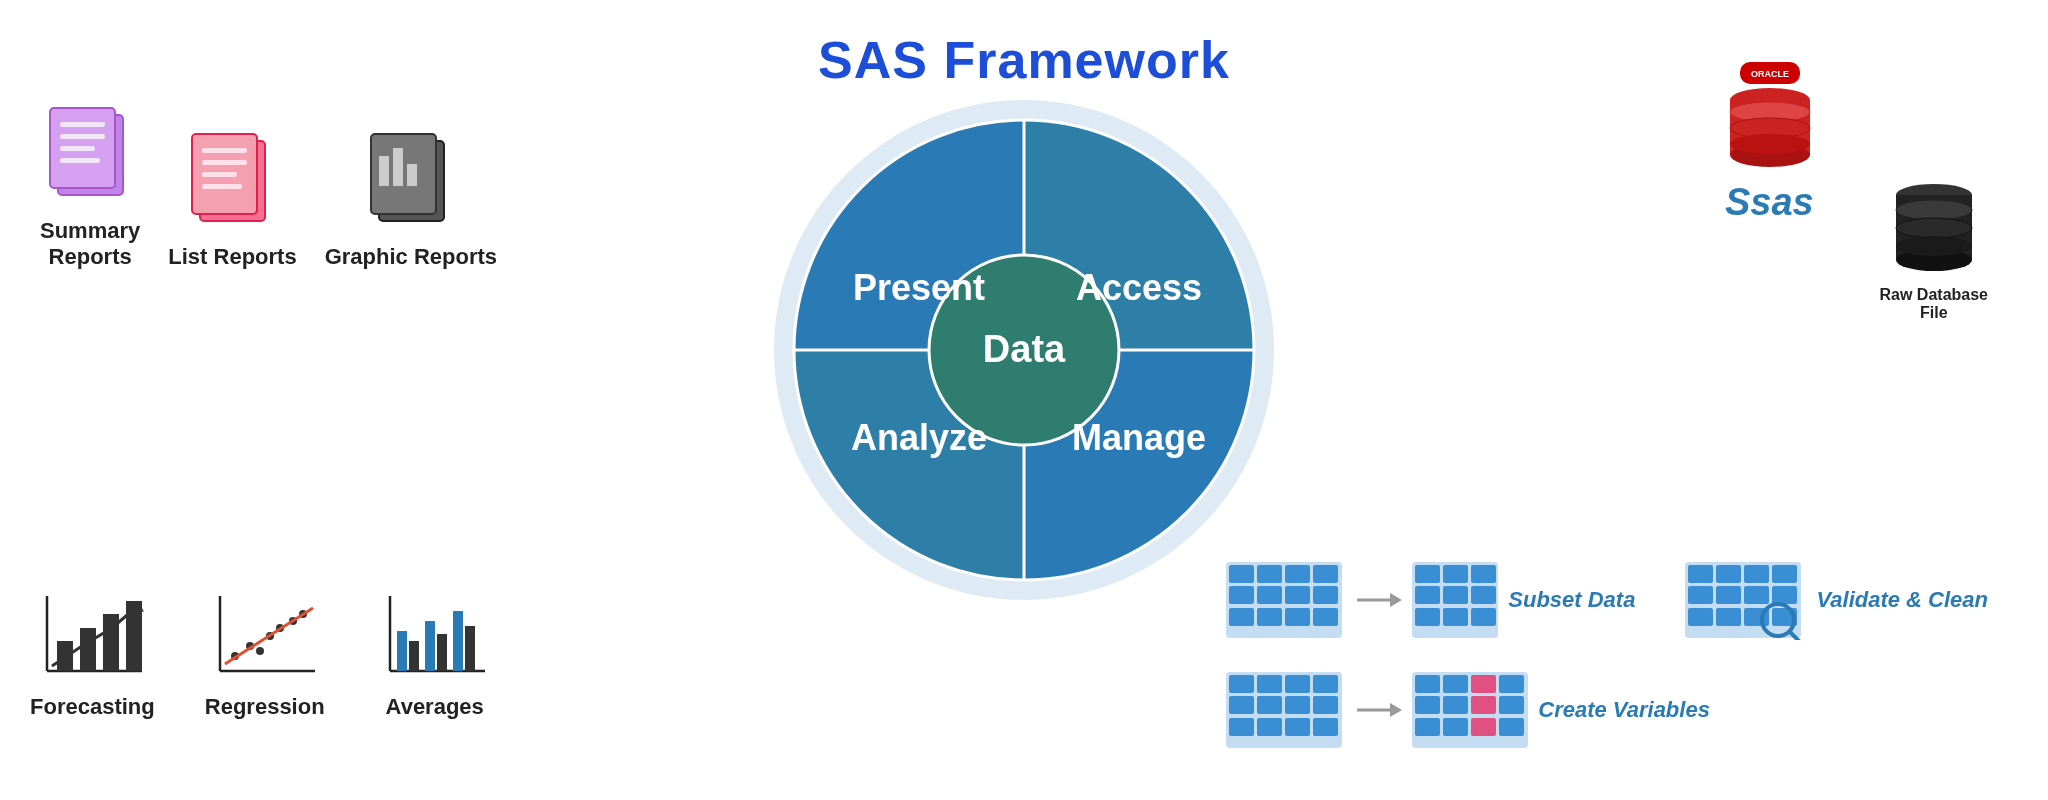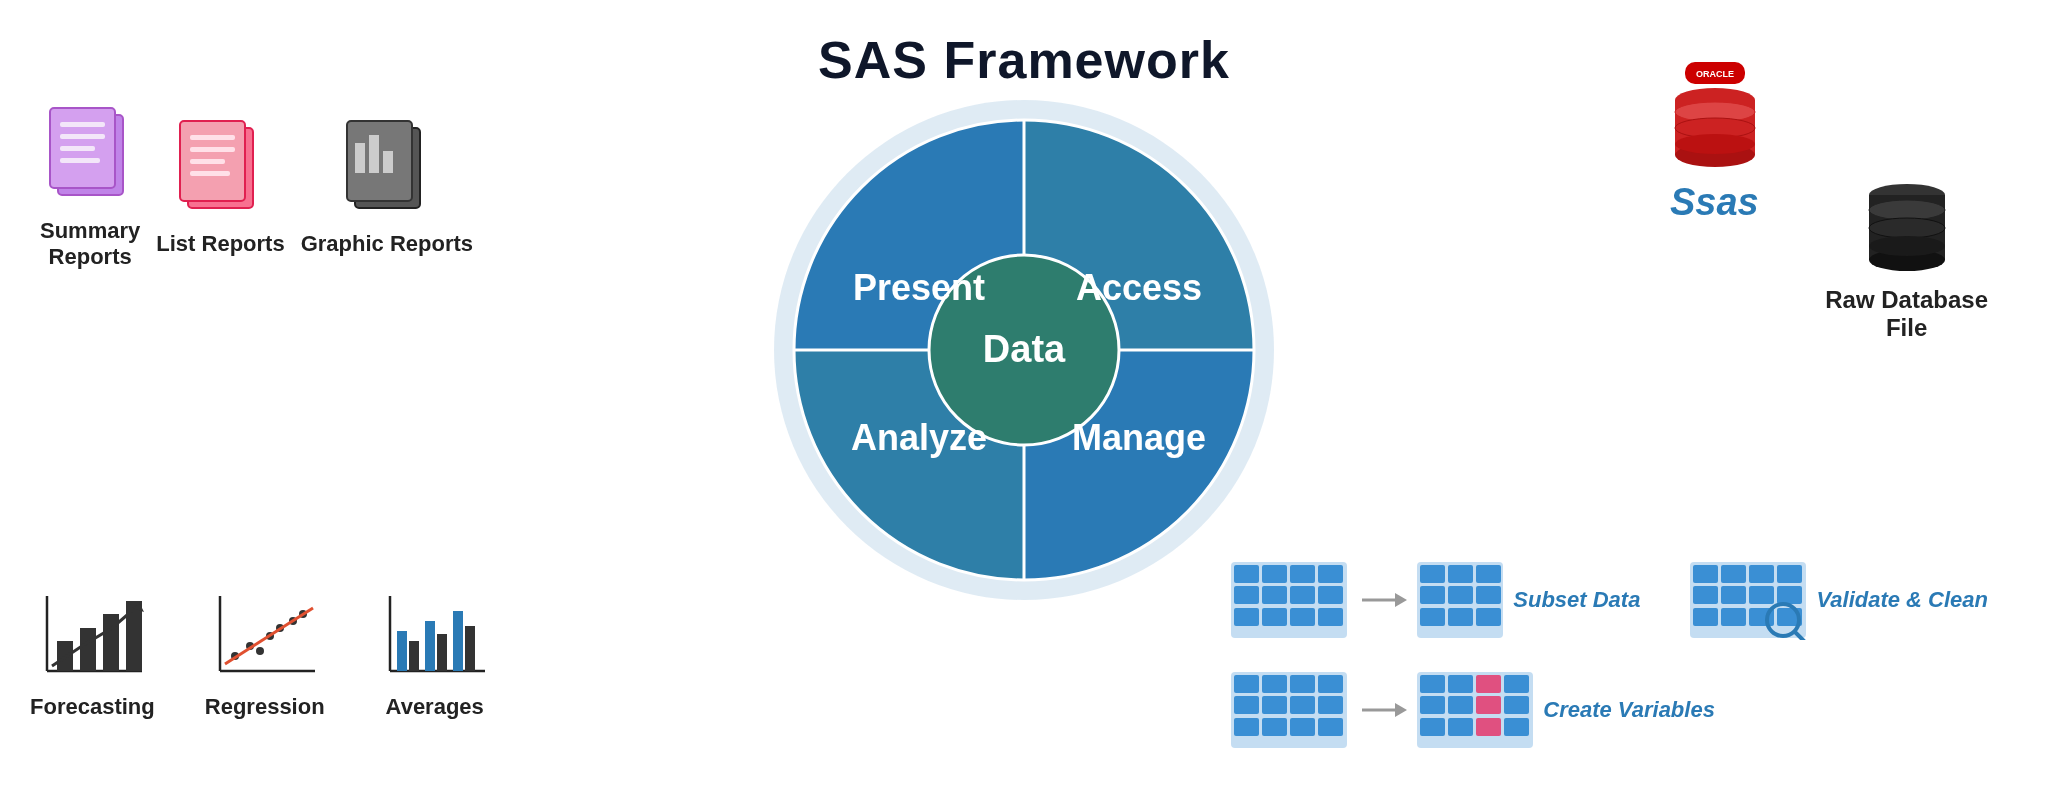--- a/index.html
+++ b/index.html
@@ -13,21 +13,21 @@
     }
 
     
     .page-title {
       position: absolute;
       top: 30px;
       left: 50%;
       transform: translateX(-50%);
       font-size: 52px;
       font-weight: 700;
-      color: #0f172a;
+      color: #1d4ed8;
       white-space: nowrap;
       letter-spacing: 1px;
     }
 
     
     .wheel-container {
       position: absolute;
       top: 90px;
       left: 50%;
       transform: translateX(-50%);
@@ -46,22 +46,22 @@
       top: 100px;
       left: 40px;
       display: flex;
       flex-direction: column;
       gap: 30px;
     }
 
     .report-icons-row {
       display: flex;
       flex-direction: row;
-      align-items: center;
-      gap: 16px;
+      align-items: flex-end;
+      gap: 28px;
     }
 
     .report-item {
       display: flex;
       flex-direction: column;
       align-items: center;
       gap: 8px;
     }
 
     .report-label {
@@ -97,21 +97,21 @@
     }
 
     .datasource-item {
       display: flex;
       flex-direction: column;
       align-items: center;
       gap: 6px;
     }
 
     .datasource-label {
-      font-size: 24px;
+      font-size: 16px;
       font-weight: 600;
       color: #222;
       text-align: center;
     }
 
     .mgmt-row {
       display: flex;
       flex-direction: row;
       align-items: center;
       gap: 8px;
@@ -373,21 +373,21 @@
       <rect x="61" y="26" width="25" height="18" rx="2" fill="#3a8fd4"></rect>
       <rect x="89" y="26" width="25" height="18" rx="2" fill="#3a8fd4"></rect>
       <rect x="5" y="48" width="25" height="18" rx="2" fill="#3a8fd4"></rect>
       <rect x="33" y="48" width="25" height="18" rx="2" fill="#3a8fd4"></rect>
       <rect x="61" y="48" width="25" height="18" rx="2" fill="#3a8fd4"></rect>
       <rect x="89" y="48" width="25" height="18" rx="2" fill="#3a8fd4"></rect>
 
       <circle cx="95" cy="60" r="16" fill="none" stroke="#2a7ab5" stroke-width="4"></circle>
       <line x1="107" y1="72" x2="118" y2="83" stroke="#2a7ab5" stroke-width="4"></line>
     </svg>
-    <span class="mgmt-label" style="">Validate &amp; Clean</span>
+    <span class="mgmt-label" style="margin-left:5px;">Validate &amp; Clean</span>
   </div>
 
   <div class="mgmt-row">
 
     <svg width="120" height="80" viewBox="0 0 120 80">
       <rect x="2" y="2" width="116" height="76" rx="4" fill="#3a8fd4" opacity="0.3"></rect>
       <rect x="5" y="5" width="25" height="18" rx="2" fill="#3a8fd4"></rect>
       <rect x="33" y="5" width="25" height="18" rx="2" fill="#3a8fd4"></rect>
       <rect x="61" y="5" width="25" height="18" rx="2" fill="#3a8fd4"></rect>
       <rect x="89" y="5" width="25" height="18" rx="2" fill="#3a8fd4"></rect>

